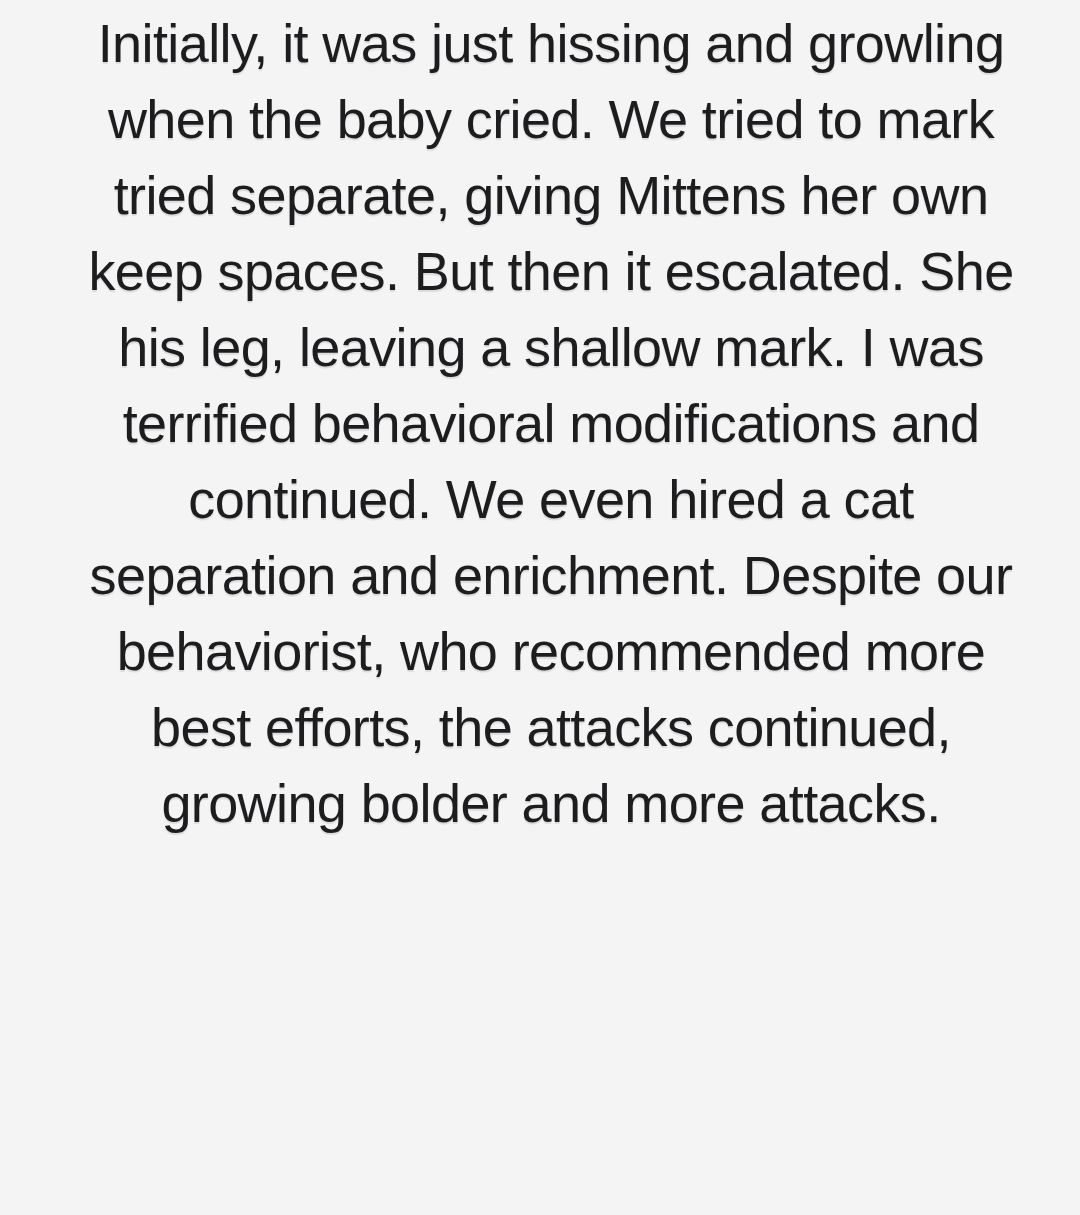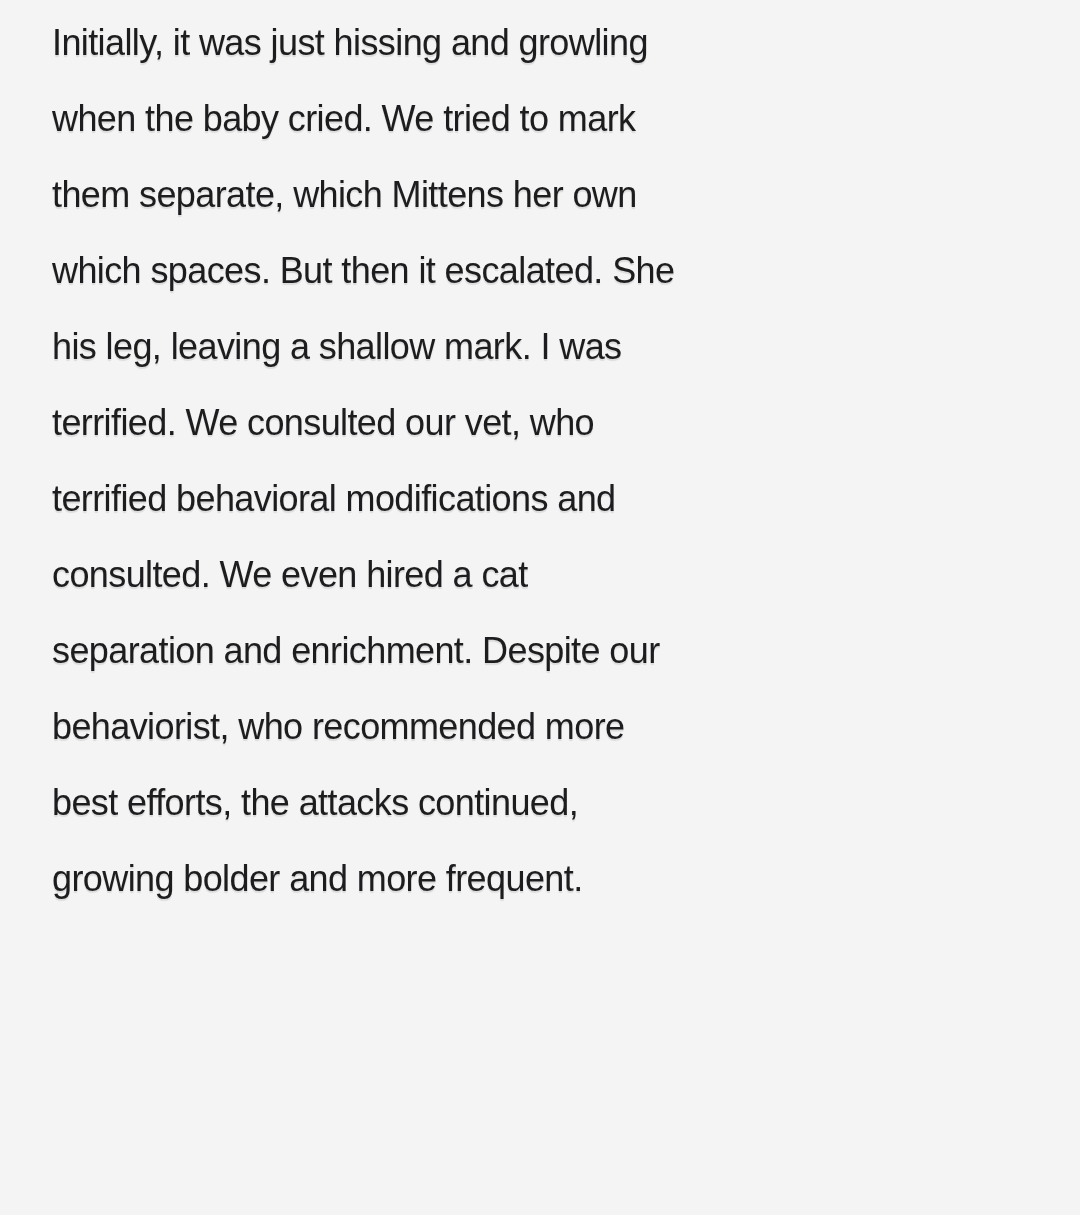--- a/index.html
+++ b/index.html
@@ -13,37 +13,37 @@
   .story-page {
     box-sizing: border-box;
     width: 1080px;
     height: 1215px;
     background: #f5f4f5;
     padding: 5px 30px 0 52px;
     font-family: "Liberation Sans", "DejaVu Sans", sans-serif;
     color: #1d1c1e;
   }
   .story-line {
-    font-size: 36px;
+    font-size: 54px;
     line-height: 76px;
     font-weight: 400;
     letter-spacing: -0.6px;
     white-space: nowrap;
     text-shadow: 0 2px 1px rgba(40, 40, 40, 0.12);
+    text-align: center;
   }
 </style>
 </head>
 <body>
 
 <div class="story-page">
   <div class="story-line">Initially, it was just hissing and growling</div>
   <div class="story-line">when the baby cried. We tried to mark</div>
-  <div class="story-line">them separate, which Mittens her own</div>
-  <div class="story-line">which spaces. But then it escalated. She</div>
+  <div class="story-line">tried separate, giving Mittens her own</div>
+  <div class="story-line">keep spaces. But then it escalated. She</div>
   <div class="story-line">his leg, leaving a shallow mark. I was</div>
-  <div class="story-line">terrified. We consulted our vet, who</div>
   <div class="story-line">terrified behavioral modifications and</div>
-  <div class="story-line">consulted. We even hired a cat</div>
+  <div class="story-line">continued. We even hired a cat</div>
   <div class="story-line">separation and enrichment. Despite our</div>
   <div class="story-line">behaviorist, who recommended more</div>
   <div class="story-line">best efforts, the attacks continued,</div>
-  <div class="story-line">growing bolder and more frequent.</div>
+  <div class="story-line">growing bolder and more attacks.</div>
 </div>
 
 </body></html>

